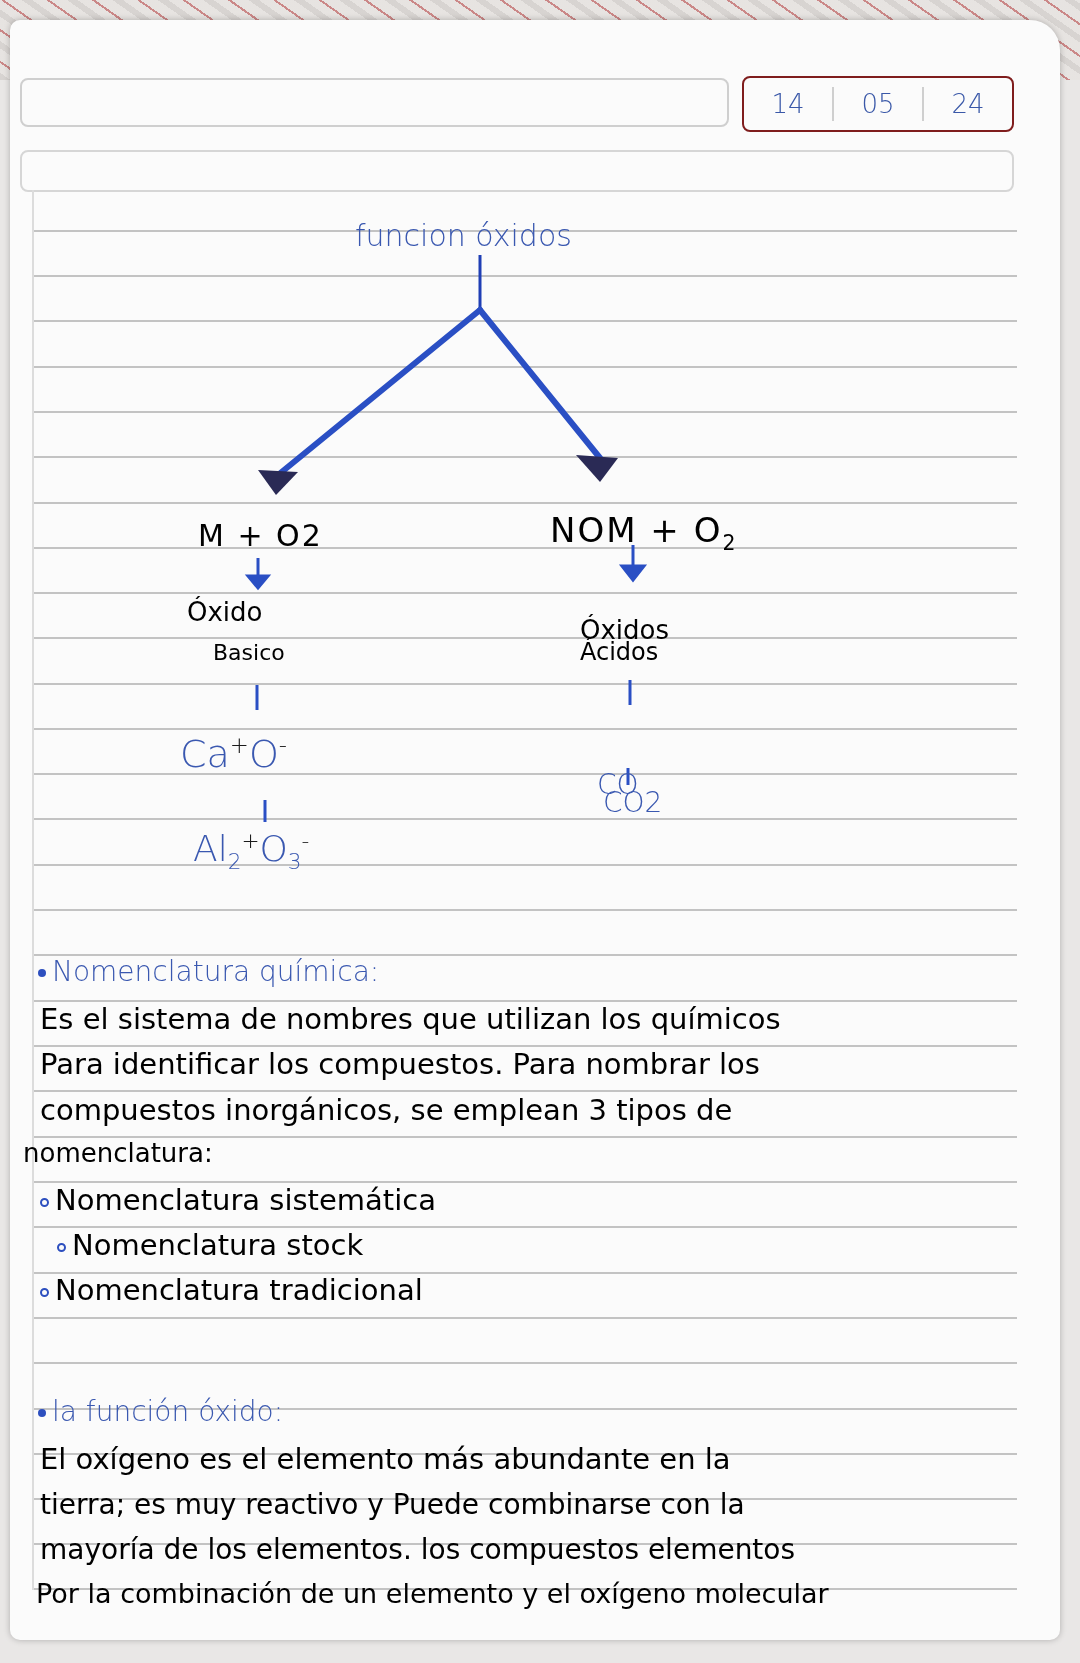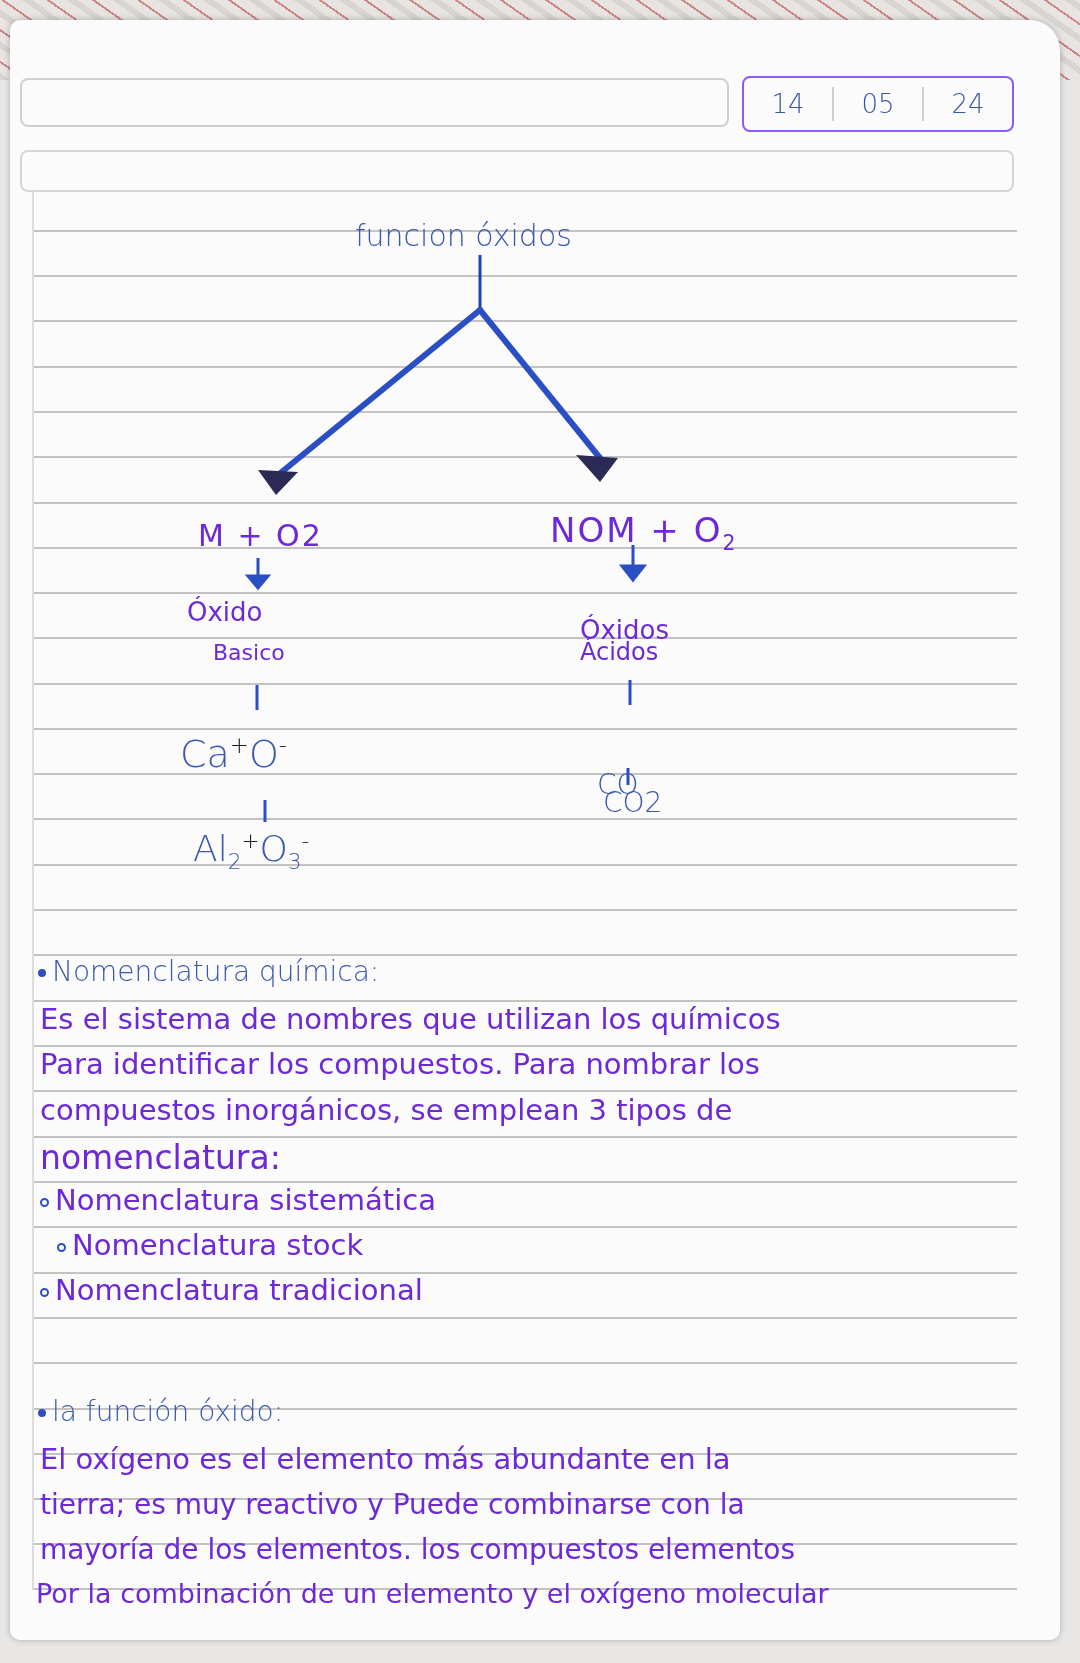--- a/index.html
+++ b/index.html
@@ -22,37 +22,37 @@
   .header-box {
     position:absolute; left:20px; top:78px; width:705px; height:45px;
     border:2px solid #cfcfcf; border-radius:8px;
   }
   .header-box2 {
     position:absolute; left:20px; top:150px; width:990px; height:38px;
     border:2px solid #d6d6d6; border-radius:8px;
   }
   .date-box {
     position:absolute; left:742px; top:76px; width:268px; height:52px;
-    border:2px solid #8b5cf6; border-radius:8px; display:flex;
+    border:2px solid #7f1d1d; border-radius:8px; display:flex;
     align-items:center;
   }
   .date-part {
     flex:1; text-align:center; color:#3a58a8; font-size:26px;
     font-family:"DejaVu Sans", sans-serif; font-weight:300;
   }
   .date-sep { width:2px; height:34px; background:#cfcfcf; }
   .ruled {
     position:absolute; left:32px; width:985px; height:2px; background:#c3c3c3;
   }
   .margin-line {
     position:absolute; left:32px; top:190px; width:2px; height:1400px; background:#dcdcdc;
   }
   .hw {
     position:absolute; white-space:nowrap;
-    font-family:"DejaVu Sans", sans-serif; color:#6d28d9;
+    font-family:"DejaVu Sans", sans-serif; color:#000000;
   }
   .blue { color:#3a58b0; }
   .bullet {
     display:inline-block; width:8px; height:8px; border-radius:50%;
     background:#2d4fbf; margin-right:6px; vertical-align:middle;
   }
   .bullet.ring { background:transparent; border:2px solid #2d4fbf; width:5px; height:5px; }
   svg.tree { position:absolute; left:0; top:0; }
   sub, sup { font-size:60%; }
 </style>
@@ -152,21 +152,21 @@
 <div class="hw" style="left:580px; top:638px; font-size:24px;">Ácidos</div>
 <div class="hw blue" style="left:597px; top:768px; font-size:28px; font-weight:300;">CO</div>
 <div class="hw blue" style="left:603px; top:786px; font-size:28px; font-weight:300;">CO2</div>
 
 <div class="hw blue" style="left:38px; top:955px; font-size:28px; font-weight:300;">
   <span class="bullet"></span><span>Nomenclatura química:</span>
 </div>
 <div class="hw" style="left:40px; top:1002px; font-size:29px;">Es el sistema de nombres que utilizan los químicos</div>
 <div class="hw" style="left:40px; top:1047px; font-size:29px;">Para identificar los compuestos. Para nombrar los</div>
 <div class="hw" style="left:40px; top:1093px; font-size:29px;">compuestos inorgánicos, se emplean 3 tipos de</div>
-<div class="hw" style="left:40px; top:1138px; font-size:33px;">nomenclatura:</div>
+<div class="hw" style="left:23px; top:1138px; font-size:26px;">nomenclatura:</div>
 
 <div class="hw" style="left:40px; top:1183px; font-size:29px;">
   <span class="bullet ring"></span><span>Nomenclatura sistemática</span>
 </div>
 <div class="hw" style="left:57px; top:1228px; font-size:29px;">
   <span class="bullet ring"></span><span>Nomenclatura stock</span>
 </div>
 <div class="hw" style="left:40px; top:1273px; font-size:29px;">
   <span class="bullet ring"></span><span>Nomenclatura tradicional</span>
 </div>

